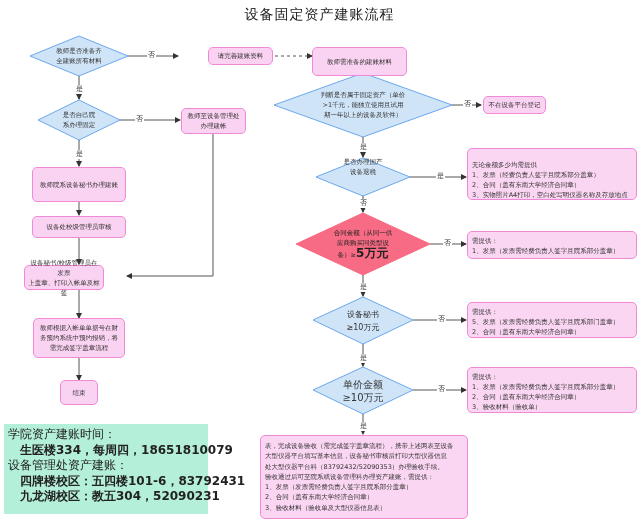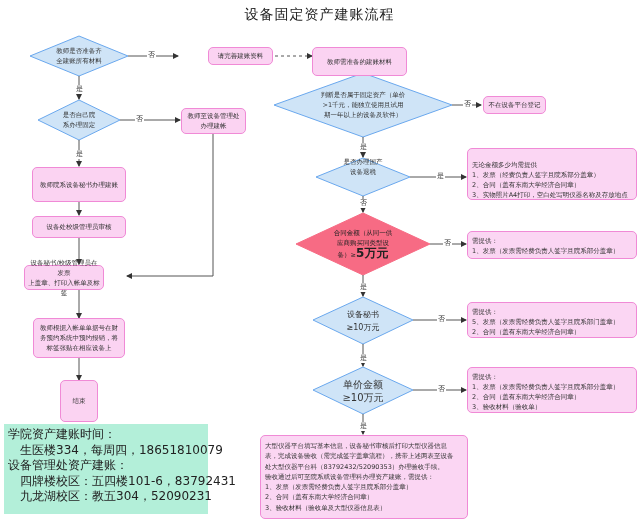--- a/index.html
+++ b/index.html
@@ -14,21 +14,21 @@
   .note { position:absolute; background:#fbd6f3; border:1px solid #f08ad6; border-radius:5px;
           box-sizing:border-box; font-size:6.5px; line-height:10px; color:#333; padding:4px 4px; }
   .note div { white-space:nowrap; }
   .dia { position:absolute; display:flex; align-items:center; justify-content:center;
          text-align:center; font-size:6.5px; line-height:10px; color:#333; }
   .dia span { position:relative; z-index:2; }
   .lbl { position:absolute; font-size:7px; color:#333; background:#fff; line-height:9px; padding:0 1px; }
   .info { position:absolute; left:4px; top:424px; width:204px; height:90px; background:#b3efd9;
           font-size:12px; line-height:15.5px; color:#222; padding:3px 4px; box-sizing:border-box; }
   .info div { white-space:nowrap; }
-  .info .ind { padding-left:12px; }
+  .info .ind { padding-left:12px;font-weight:bold; }
   .big { font-weight:bold; font-size:12px; }
 </style>
 </head>
 <body>
 
 <div class="title">设备固定资产建账流程</div>
 
 <svg class="lines" width="639" height="523">
   <defs>
     <marker id="ah" markerWidth="6" markerHeight="6" refX="5" refY="3" orient="auto">
@@ -87,23 +87,23 @@
 <div class="box" style="left:32px;top:167px;width:94px;height:35px;">
   <span>教师院系设备秘书办理建账</span>
 </div>
 <div class="box" style="left:32px;top:216px;width:94px;height:22px;">
   <span>设备处校级管理员审核</span>
 </div>
 <div class="box" style="left:24px;top:265px;width:80px;height:25px;">
   <span><span>设备秘书/校级管理员在发票</span><br><span>上盖章、打印入帐单及标签</span></span>
 </div>
 <div class="box" style="left:33px;top:318px;width:92px;height:40px;">
-  <span><span>教师根据入帐单单据号在财</span><br><span>务预约系统中预约报销，将</span><br><span>标签张贴在相应设备上</span></span>
+  <span><span>教师根据入帐单单据号在财</span><br><span>务预约系统中预约报销，将</span><br><span>需完成签字盖章流程</span></span>
 </div>
-<div class="box" style="left:60px;top:380px;width:38px;height:42px;">
+<div class="box" style="left:60px;top:380px;width:38px;height:25px;">
   <span>结束</span>
 </div>
 
 <div class="box" style="left:312px;top:47px;width:95px;height:29px;">
   <span>教师需准备的建账材料</span>
 </div>
 <div class="dia" style="left:274px;top:73px;width:178px;height:64px;">
   <span><span>判断是否属于固定资产（单价</span><br><span>&gt;1千元，能独立使用且试用</span><br><span>期一年以上的设备及软件）</span></span>
 </div>
 <div class="box" style="left:483px;top:96px;width:63px;height:18px;">
@@ -138,22 +138,22 @@
   <div>5、发票（发票需经费负责人签字且院系部门盖章）</div>
   <div>2、合同（盖有东南大学经济合同章）</div>
 </div>
 <div class="note" style="left:467px;top:367px;width:170px;height:46px;">
   <div>需提供：</div>
   <div>1、发票（发票需经费负责人签字且院系部分盖章）</div>
   <div>2、合同（盖有东南大学经济合同章）</div>
   <div>3、验收材料（验收单）</div>
 </div>
 <div class="note" style="left:260px;top:435px;width:208px;height:84px;padding-top:5px;line-height:10.3px;">
+  <div>表，完成设备验收（需完成签字盖章流程），携带上述两表至设备</div>
   <div>大型仪器平台填写基本信息，设备秘书审核后打印大型仪器信息</div>
-  <div>表，完成设备验收（需完成签字盖章流程），携带上述两表至设备</div>
   <div>处大型仪器平台科（83792432/52090353）办理验收手续。</div>
   <div>验收通过后可至院系或设备管理科办理资产建账，需提供：</div>
   <div>1、发票（发票需经费负责人签字且院系部分盖章）</div>
   <div>2、合同（盖有东南大学经济合同章）</div>
   <div>3、验收材料（验收单及大型仪器信息表）</div>
 </div>
 
 <span class="lbl" style="left:147px;top:51px;">否</span>
 <span class="lbl" style="left:75px;top:85px;">是</span>
 <span class="lbl" style="left:135px;top:115px;">否</span>

